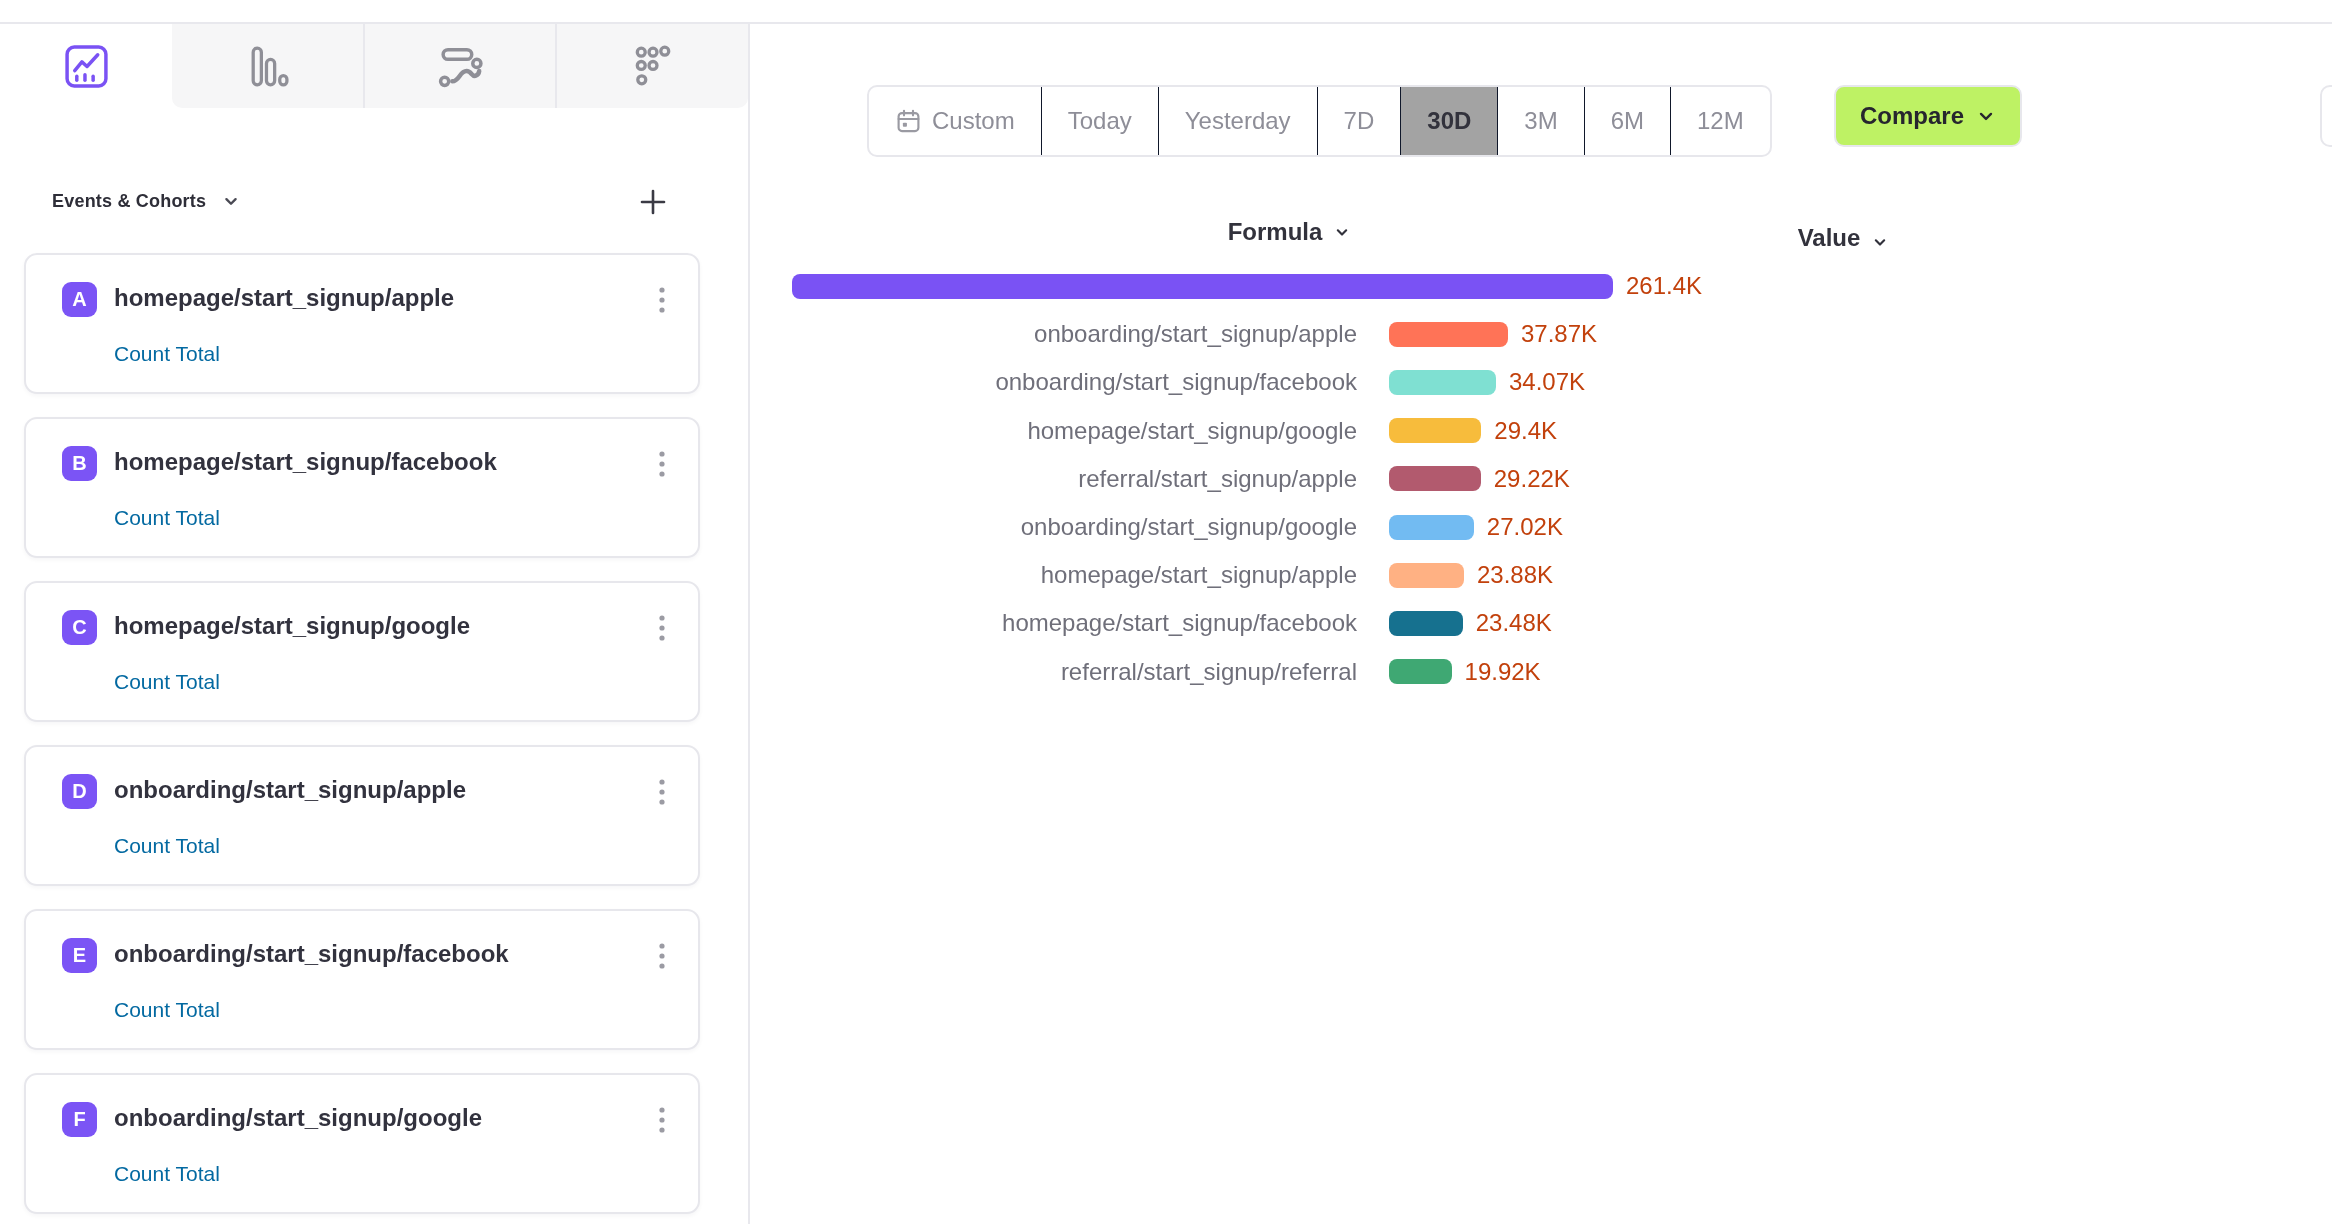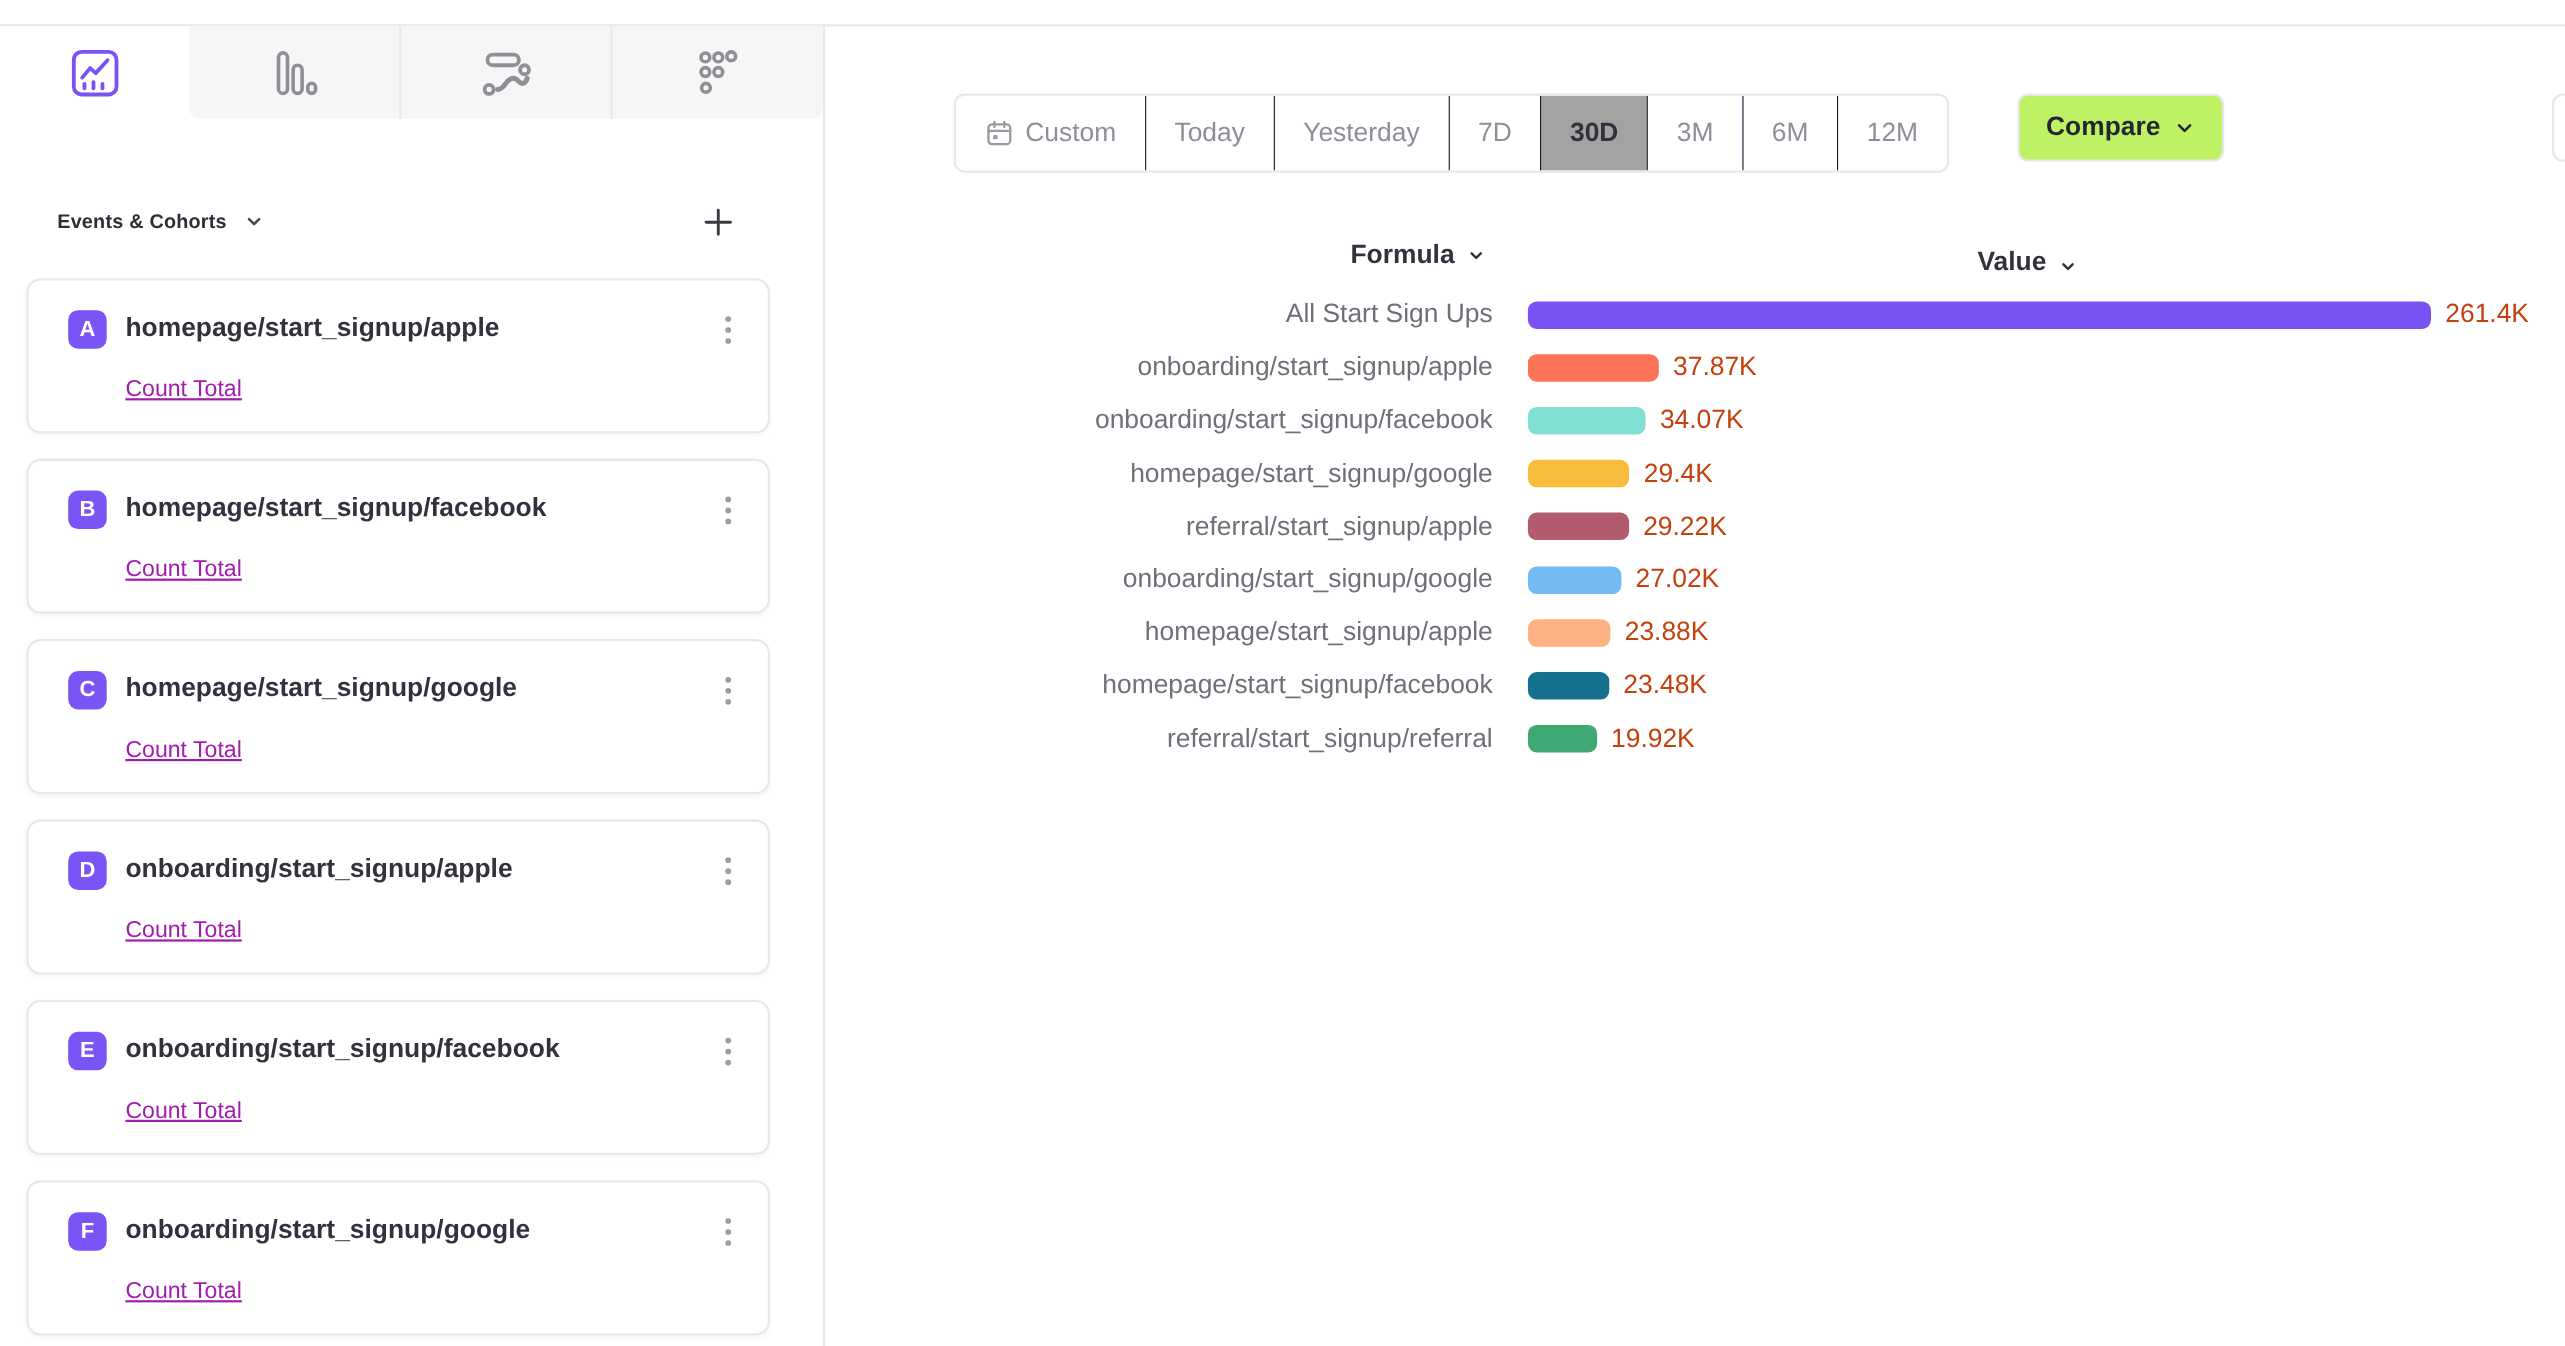--- a/index.html
+++ b/index.html
@@ -31,21 +31,21 @@
     background:#fff; border:2px solid #e7e7ec; border-radius:13px;
     box-shadow:0 2px 4px rgba(20,20,40,.04); cursor:pointer;
   }
   .badge {
     position:absolute; left:36px; top:27px; width:35px; height:35px;
     background:#7b54f5; border-radius:9px; color:#fff;
     display:flex; align-items:center; justify-content:center;
     font-size:20px; font-weight:600;
   }
   .card-name { position:absolute; left:88px; top:29px; font-size:24px; font-weight:600; color:#32323e; white-space:nowrap; }
-  .card-metric { position:absolute; left:88px; top:87px; font-size:21px; color:#a21caf;text-decoration:underline; }
+  .card-metric { position:absolute; left:88px; top:87px; font-size:21px; color:#0369a1; }
   .kebab { position:absolute; right:22px; top:28px; width:28px; height:34px; display:flex; align-items:center; justify-content:center; cursor:pointer; }
 
   
   .date-control {
     position:absolute; left:867px; top:85px; height:72px;
     display:inline-flex; border:2px solid #e7e7ec; border-radius:10px; overflow:hidden; background:#fff;
   }
   .date-opt {
     display:flex; align-items:center; gap:10px; padding:0 26px;
     font-size:24px; color:#8e8e98; cursor:pointer; white-space:nowrap;
@@ -282,21 +282,20 @@
     <span class="hdr-label">Value</span>
     <span>
       <svg width="20" height="20" viewBox="0 0 24 24" fill="none" stroke="#32323c" stroke-width="2.6" stroke-linecap="round" stroke-linejoin="round">
           <polyline points="7,10 12,15 17,10"></polyline>
         </svg>
     </span>
   </div>
 
   <div class="chart">
     <div class="bar-row">
-      <span class="row-label">All Start Sign Ups</span>
         <span class="bar-gap"></span>
       <div class="bar-seg" style="width: 821px; background: rgb(122, 82, 244);"></div>
       <span class="row-value">261.4K</span>
     </div>
     <div class="bar-row">
       <span class="row-label">onboarding/start_signup/apple</span>
         <span class="bar-gap"></span>
       <div class="bar-seg" style="width: 118.941px; background: rgb(255, 115, 87);"></div>
       <span class="row-value">37.87K</span>
     </div>

